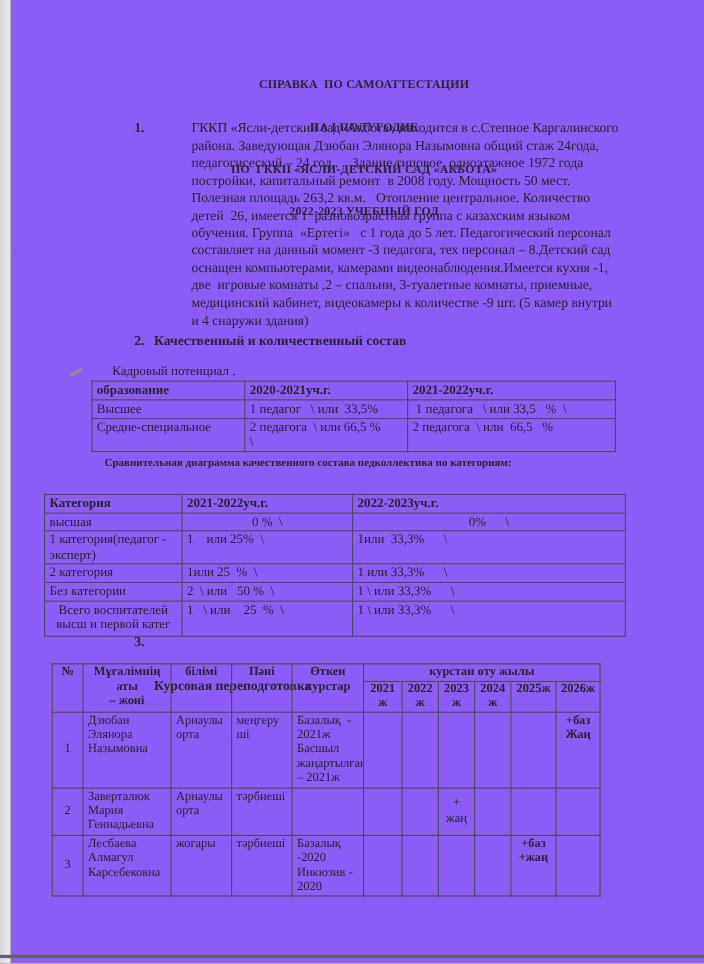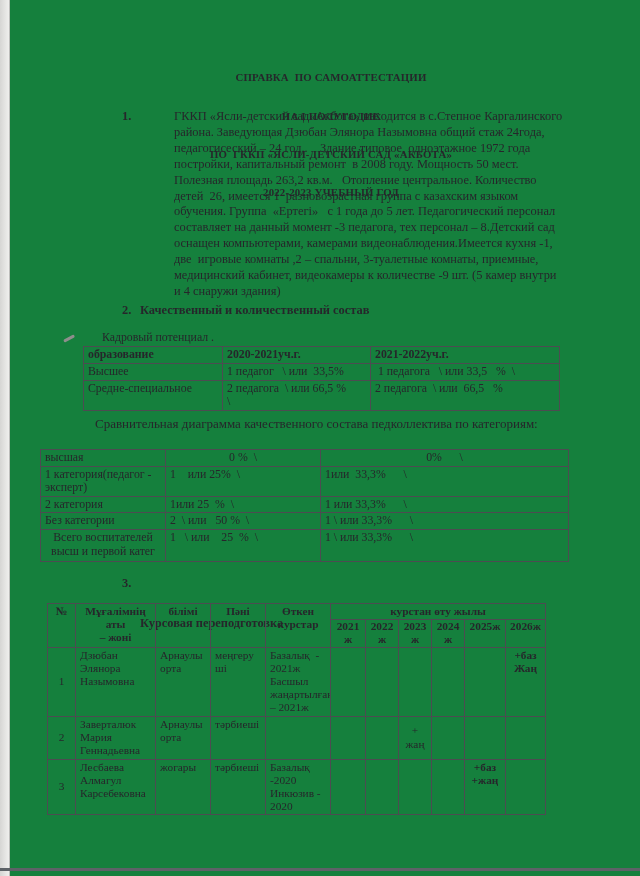--- a/index.html
+++ b/index.html
@@ -1,20 +1,20 @@
 <!DOCTYPE html>
 <html><head>
 <meta charset="utf-8">
 <style>
   html,body{margin:0;padding:0;background:#e9e9e7;}
   .page{
     position:relative;
     width:640px;height:876px;
     margin:0 auto;
-    background:#15803d;
+    background:#8b5cf6;
     font-family:"Liberation Serif", serif;
     color:#26262b;
     overflow:hidden;
   }
   .scan-left{
     position:absolute;left:0;top:0;width:9px;height:876px;
     background:linear-gradient(to right,#d6d6d4,#efefed);
     border-right:1px solid #bdbdbb;
   }
   .scan-bottom{
@@ -36,21 +36,21 @@
     white-space:pre;
     margin-left:36px;
   }
   .h-sec{font-size:12.4px;font-weight:bold;white-space:pre;}
   .staff-label{left:82px;top:330px;font-size:11.8px;margin-left:20px;}
   .pen-mark{
     position:absolute;left:63px;top:337px;width:12px;height:2.5px;
     background:#8e8e8c;border-radius:2px;
     transform:rotate(-28deg);
   }
-  .caption{left:95px;top:416px;font-size:13px;}
+  .caption{left:95px;top:416px;font-size:10px;font-weight:bold;}
   table{border-collapse:collapse;table-layout:fixed;}
   th,td{
     border:1px solid #4c4c51;
     padding:1px 4px 1px 4px;
     vertical-align:top;
     font-size:11.8px;line-height:13.6px;
     font-weight:normal;text-align:left;
     white-space:pre-wrap;
     overflow:hidden;
   }
@@ -126,20 +126,25 @@
 
   <div class="abs caption">Сравнительная диаграмма качественного состава педколлектива по категориям:</div>
 
   <table class="abs t-cat">
     <colgroup>
         <col style="width:125px">
         <col style="width:155px">
         <col style="width:248px">
       </colgroup>
     <tbody>
+        <tr>
+      <th style="height:13px">Категория</th>
+      <th>2021-2022уч.г.</th>
+      <th>2022-2023уч.г.</th>
+    </tr>
     <tr>
       <td style="height:11px">высшая</td>
       <td class="c">0 %  \</td>
       <td class="c">0%      \</td>
     </tr>
     <tr>
       <td style="height:26px">1 категория(педагог -
 эксперт)</td>
       <td>1    или 25%  \</td>
       <td>1или  33,3%      \</td>

